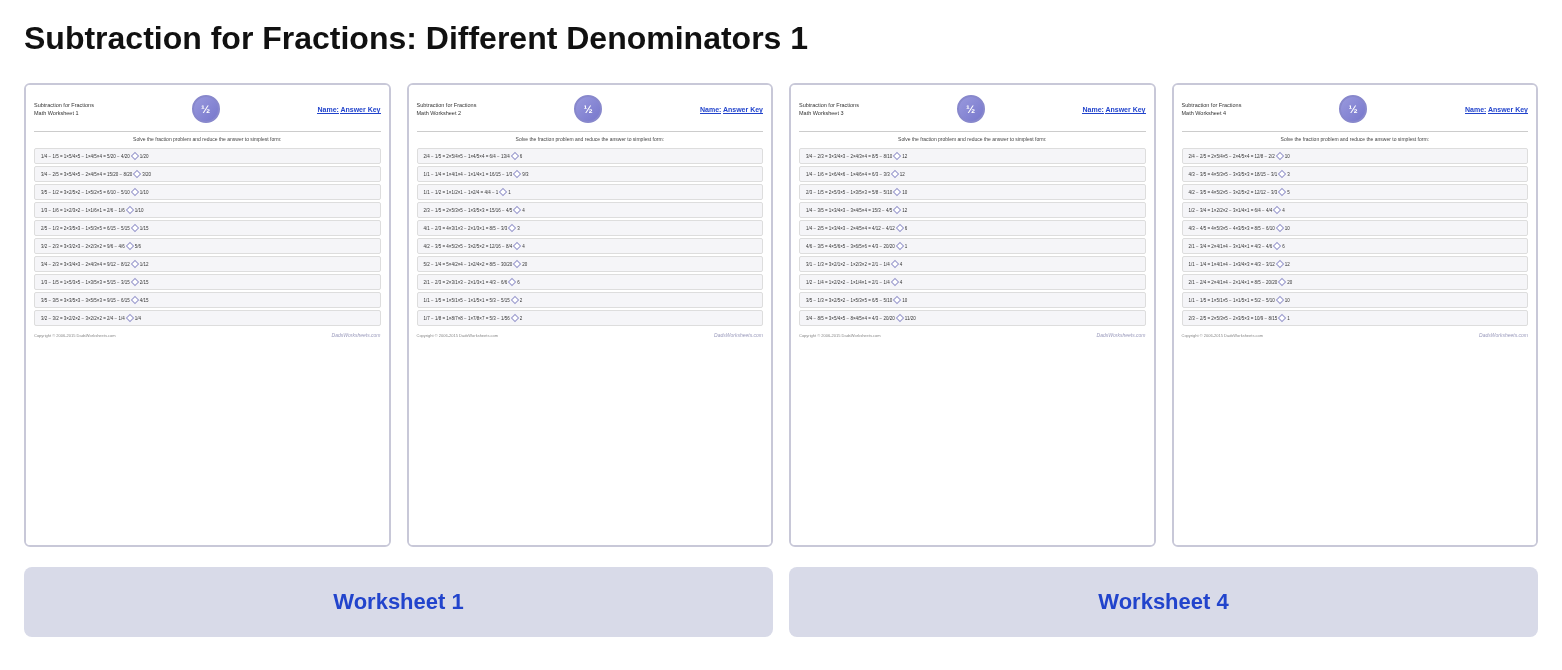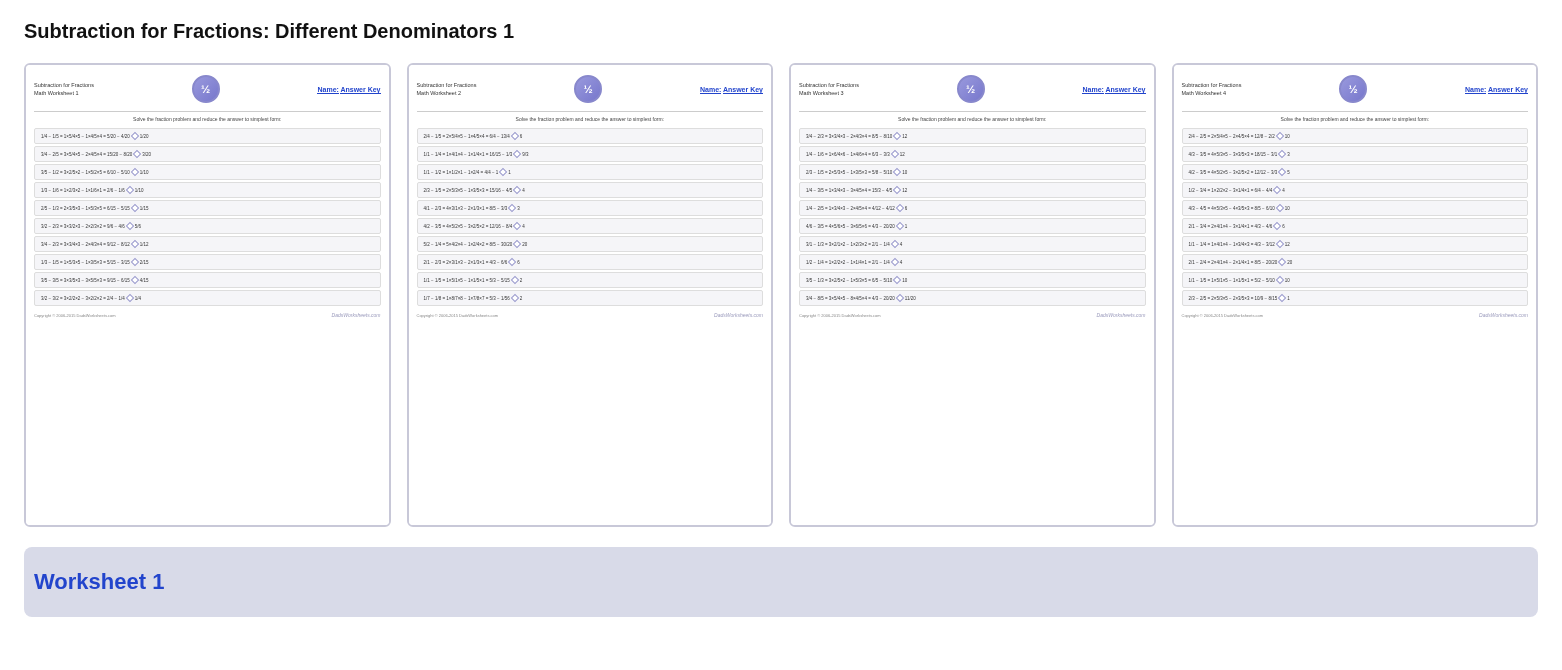--- a/index.html
+++ b/index.html
@@ -4,24 +4,24 @@
   <style>
     * { box-sizing: border-box; margin: 0; padding: 0; }
     body {
       font-family: Arial, sans-serif;
       background: #fff;
       padding: 20px 24px;
       width: 1562px;
       min-height: 670px;
     }
     .page-title {
-      font-size: 20px;
+      font-size: 32px;
       font-weight: bold;
       color: #111;
-      margin-bottom: 20px;
+      margin-bottom: 26px;
     }
     .worksheets-grid {
       display: flex;
       gap: 16px;
       margin-bottom: 20px;
     }
     .worksheet-card {
       flex: 1;
       border: 2px solid #c8c8d8;
       border-radius: 6px;
@@ -108,20 +108,21 @@
     }
     .buttons-row {
       display: flex;
       gap: 16px;
     }
     .worksheet-btn {
       flex: 1;
       background: #d8dae8;
       border-radius: 8px;
       padding: 22px 10px;
+      text-align: center;
       cursor: pointer;
       border: none;
     }
     .worksheet-btn span {
       font-size: 22px;
       font-weight: bold;
       color: #2244cc;
     }
     .answer-diamond {
       display: inline-block;
@@ -281,13 +282,16 @@
         <span class="ws-footer-logo">DadsWorksheets.com</span>
       </div>
     </div>
   </div>
 </div>
 
 <div class="buttons-row">
   <div class="worksheet-btn">
     <span>Worksheet 1</span>
   </div>
+  <div class="worksheet-btn">
+    <span>Worksheet 4</span>
+  </div>
 </div>
 
 </body></html>

